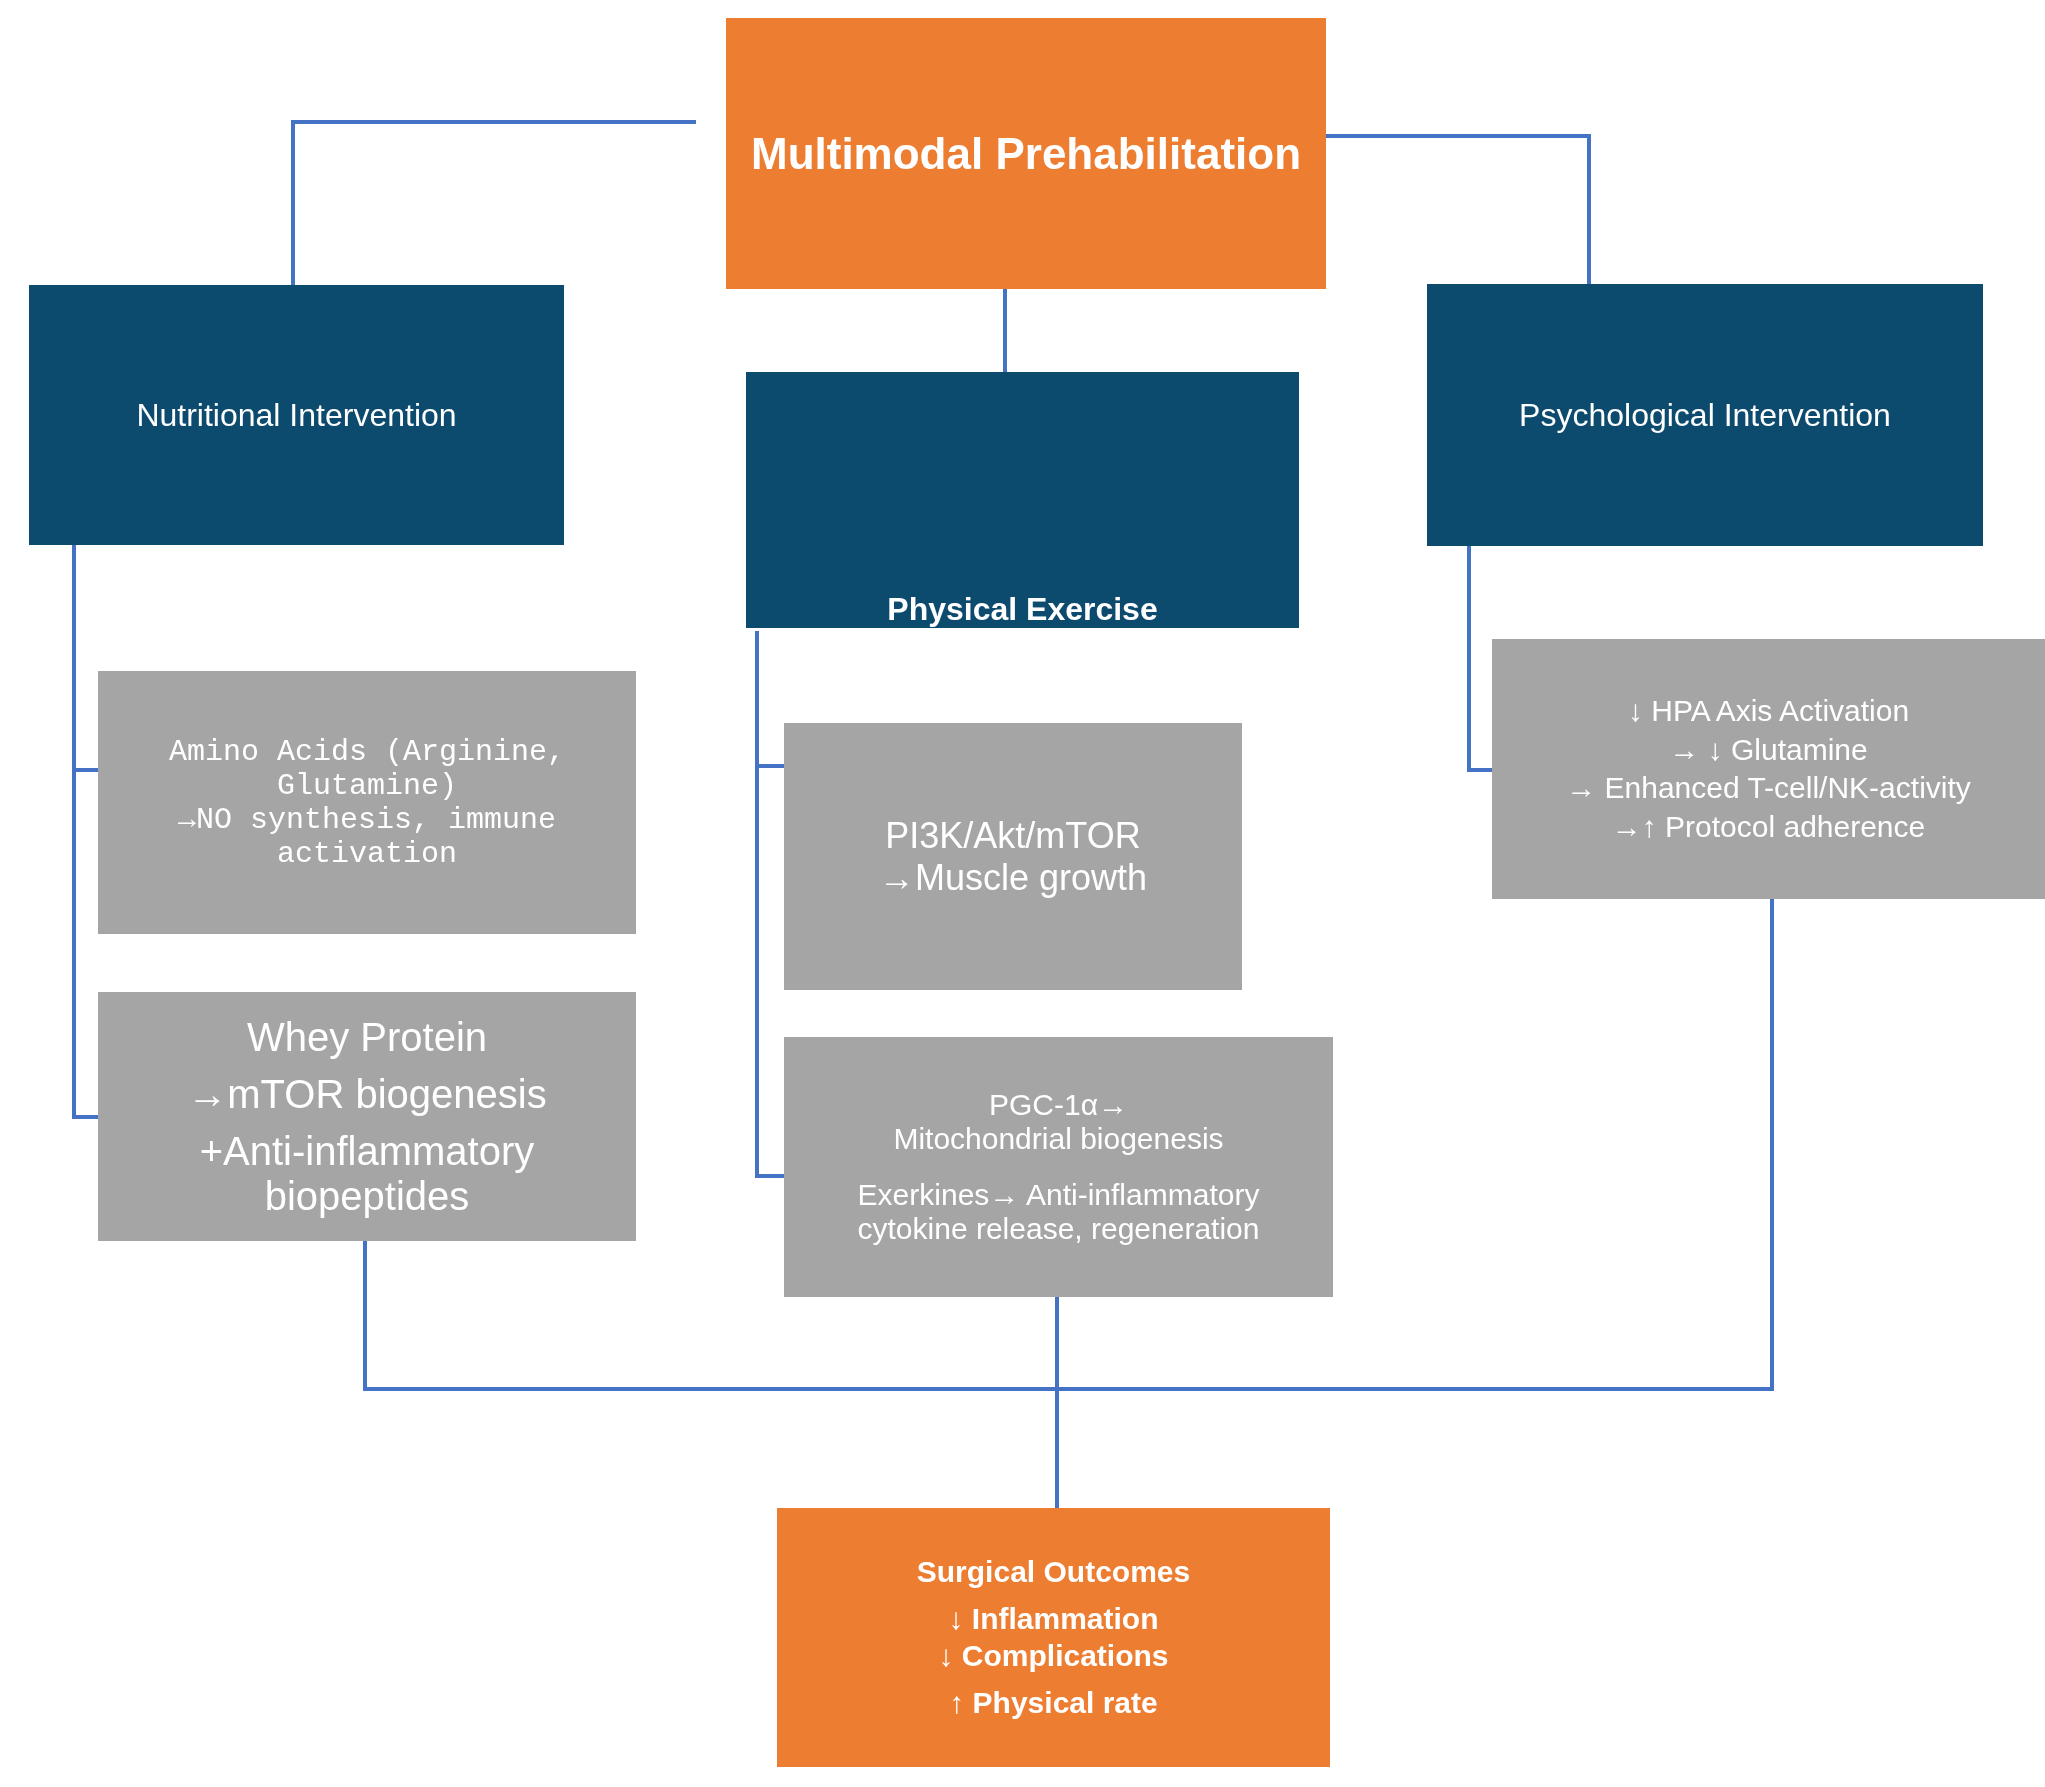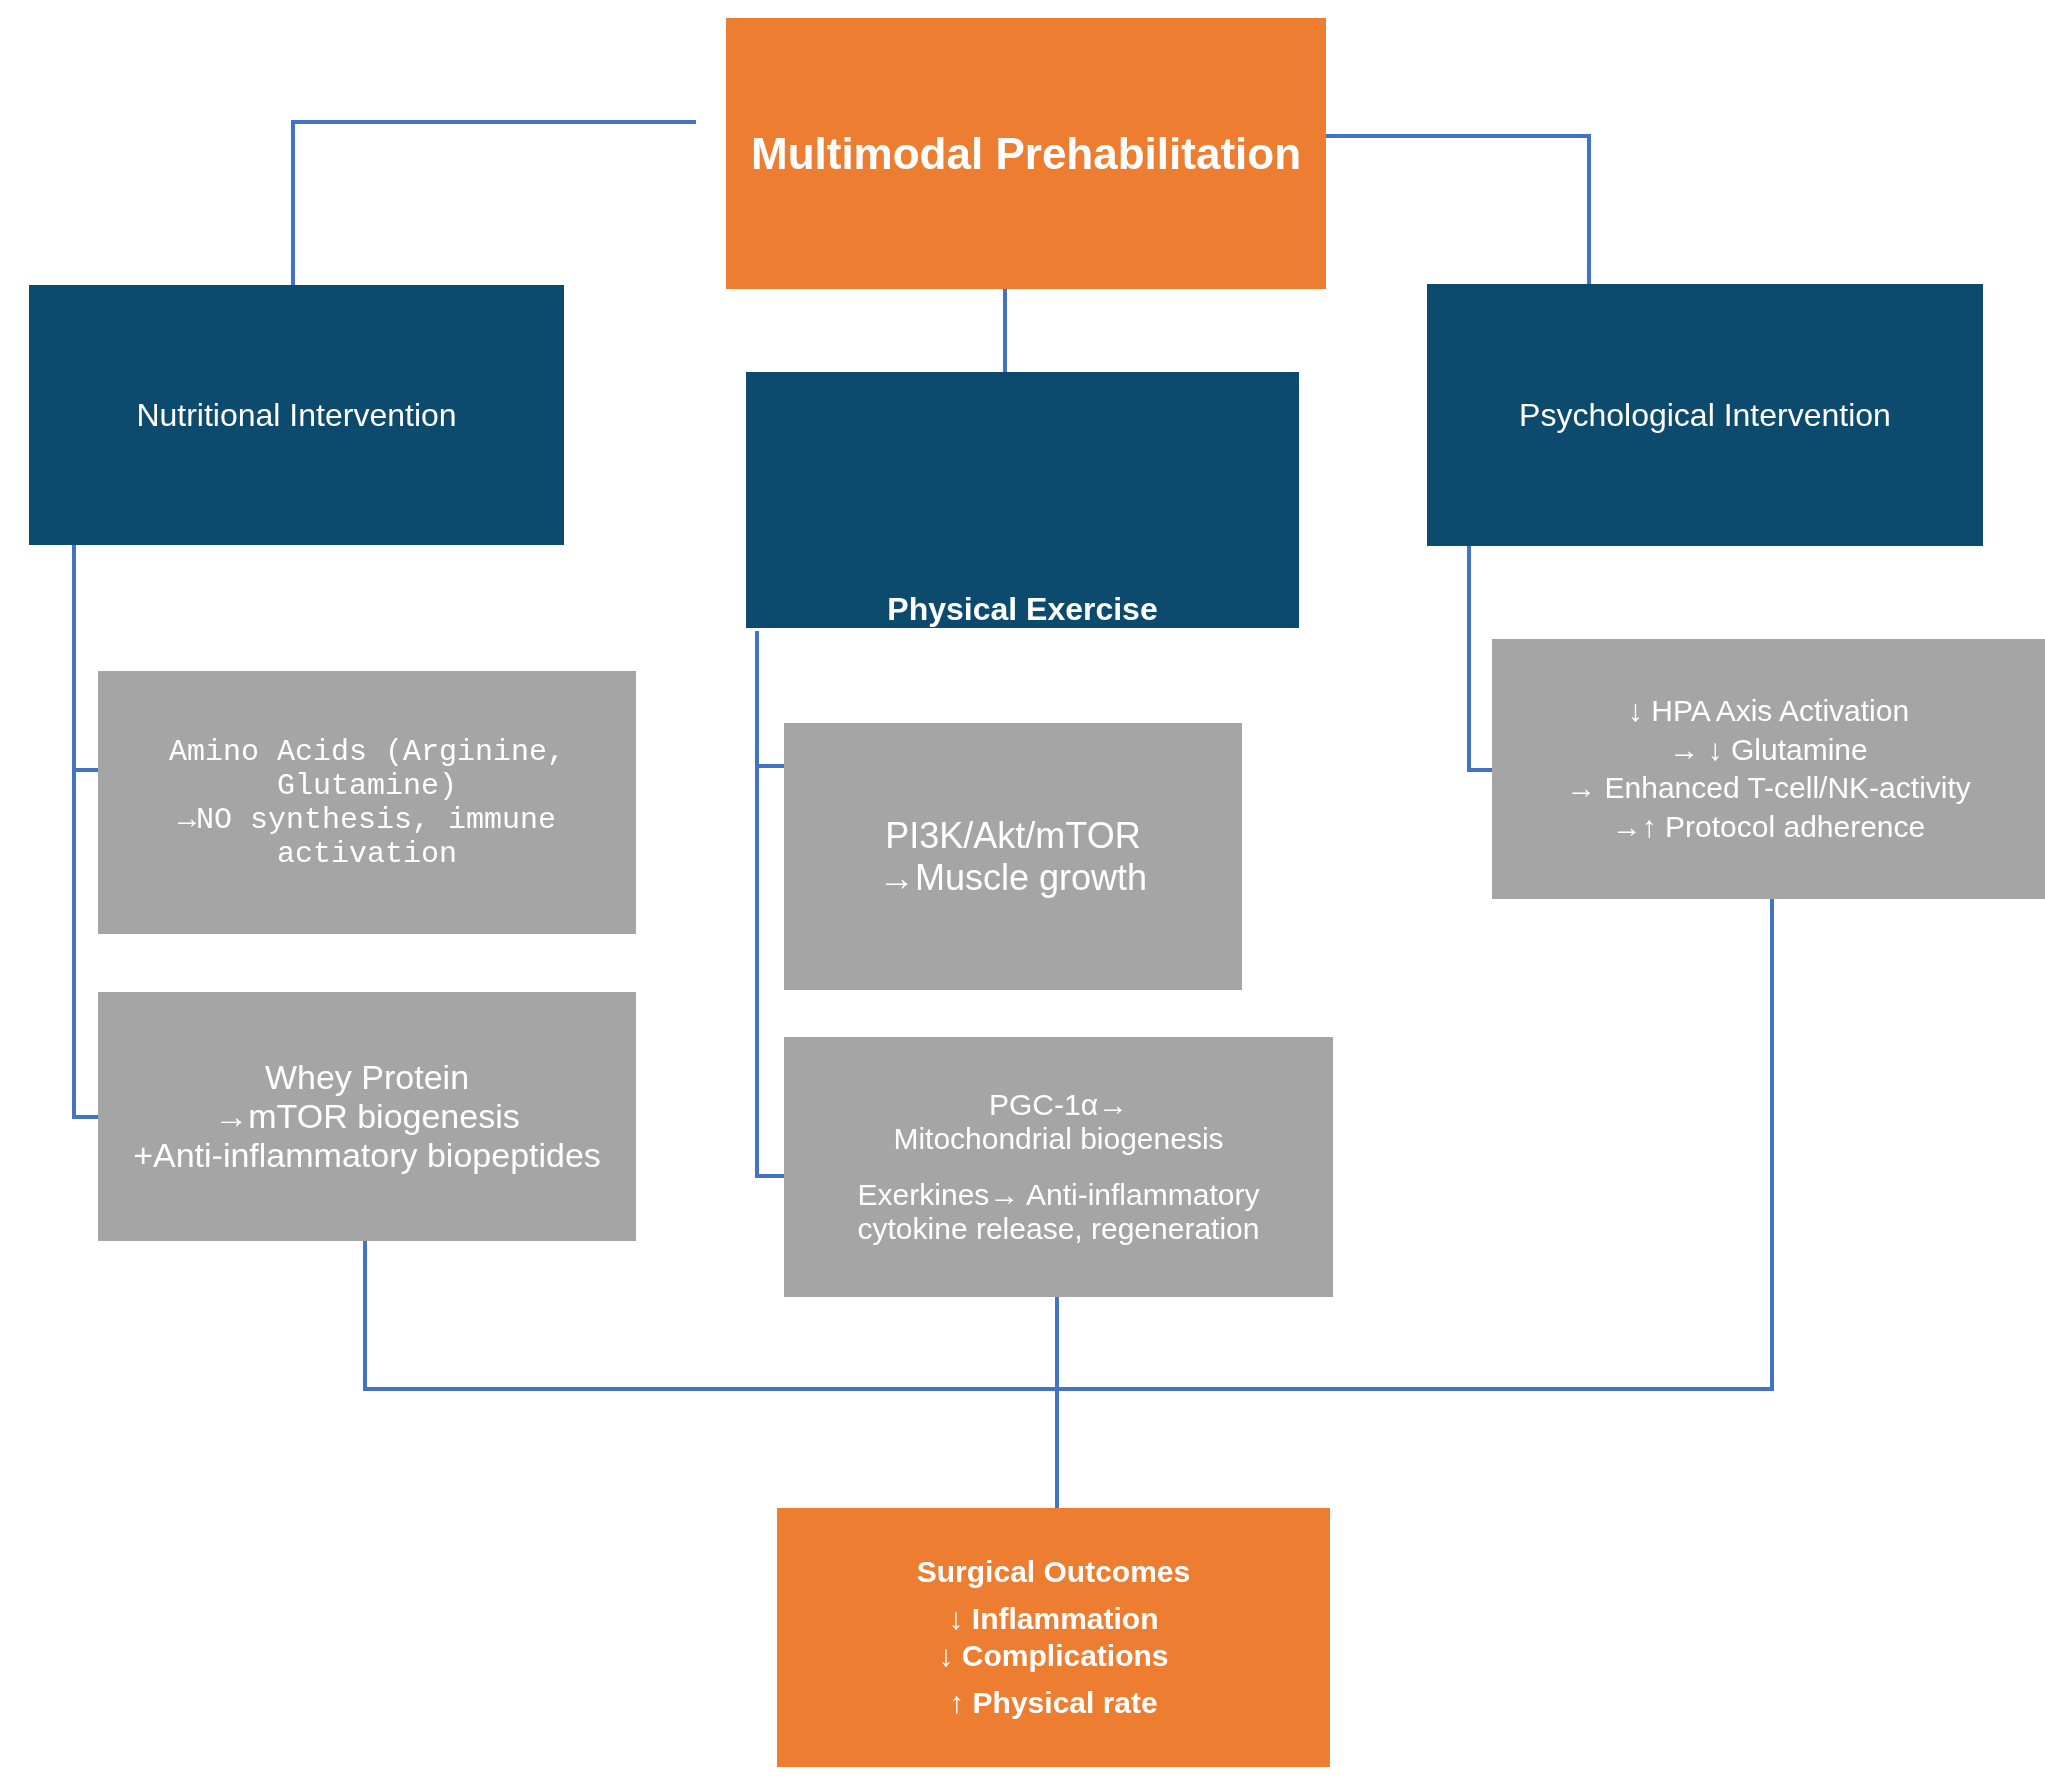--- a/index.html
+++ b/index.html
@@ -34,21 +34,21 @@
   .secondary { background: #0c4a6e; font-weight: bold; }
   .detail { background: #A5A5A5; font-weight: normal; }
 
   
   #node-prehab   { left: 694px;  top: 18px;   width: 600px; height: 271px; font-size: 44px; margin-left: 32px; }
   #node-nutri    { left: 29px;   top: 285px;  width: 535px; height: 260px; font-size: 32px; font-weight: normal; }
   #node-exercise { left: 746px; top: 372px;  width: 553px; height: 256px; font-size: 32px; justify-content: flex-end; }
   #node-psych    { left: 1427px; top: 284px;  width: 556px; height: 262px; font-size: 32px; font-weight: normal; }
 
   #node-amino    { left: 98px;  top: 671px;  width: 538px; height: 263px; font-size: 30px; font-family: Liberation Mono, monospace; }
-  #node-whey     { left: 98px;  top: 992px; width: 538px; height: 249px; font-size: 34px; }
+  #node-whey     { left: 98px;  top: 992px; width: 538px; height: 249px; font-size: 40px; gap: 12px; }
   #node-pi3k     { left: 784px; top: 723px; width: 458px; height: 267px; font-size: 36px; }
   #node-pgc      { left: 784px; top: 1037px; width: 549px; height: 260px; font-size: 30px; }
   #node-hpa      { left: 1492px; top: 639px;  width: 553px; height: 260px; font-size: 30px; }
 
   #node-outcomes { left: 777px; top: 1508px; width: 553px; height: 259px; font-size: 30px; font-weight: bold; }
   #node-outcomes .line { margin: 1.4px 0; }
   #node-outcomes .gap { height: 10px; }
 
   #node-pgc .para2 { margin-top: 22px; }
   #node-hpa .line { margin: 2.2px 0; }

